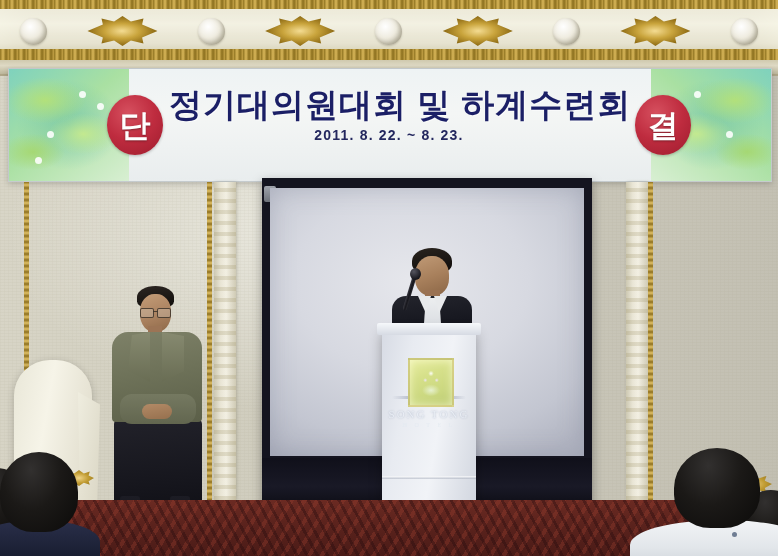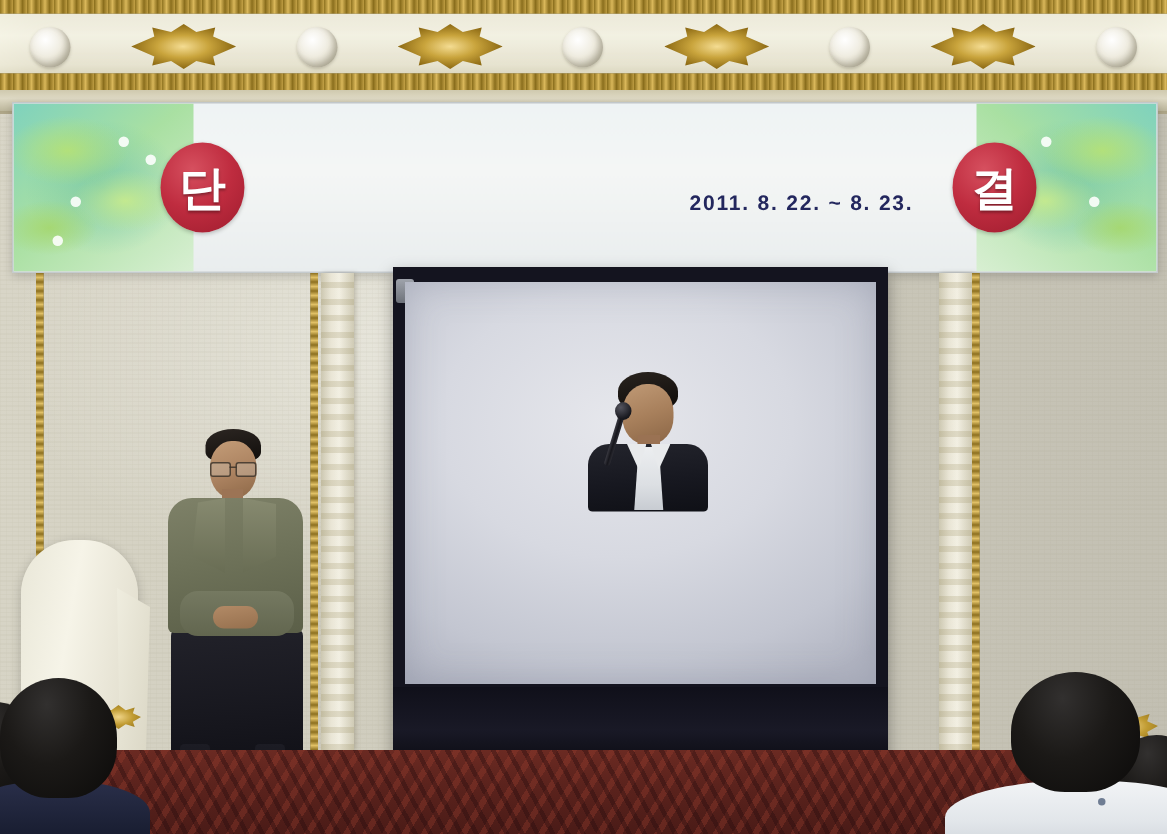--- a/index.html
+++ b/index.html
@@ -106,21 +106,21 @@
   .banner-main {
     position: absolute; left: 160px; top: 14px; width: 440px;
     text-align: center;
     color: #1b1f66;
     font-size: 33px; font-weight: bold; letter-spacing: 1px;
     white-space: nowrap;
     text-shadow: 1px 1px 0 rgba(255,255,255,.6);
   }
   .banner-date {
     position: absolute; left: 160px; top: 58px; width: 440px;
-    text-align: right; color: #23275e; font-size: 14px; font-weight: bold;
+    text-align: center; color: #23275e; font-size: 14px; font-weight: bold;
     letter-spacing: 1.2px;
   }
   .banner-org {
     position: absolute; left: 160px; top: 78px; width: 440px;
     text-align: center; color: #1c2060; font-size: 16px; font-weight: bold;
     letter-spacing: .5px;
   }
 
   
   .pilaster {
@@ -435,20 +435,21 @@
     </div>
     <div class="leaf-art right">
       <div class="leaf-dot" style="left:70px; top:22px;"></div>
       <div class="leaf-dot" style="left:88px; top:34px;"></div>
       <div class="leaf-dot" style="left:38px; top:62px;"></div>
     </div>
 
     <div class="seal left">단</div>
     <div class="seal right">결</div>
 
+    <div class="banner-main">정기대의원대회 및 하계수련회</div>
     <div class="banner-date">2011. 8. 22. ~ 8. 23.</div>
   </div>
 
   <div class="pilaster" style="left:214px;">
     <div class="pilaster-pattern"></div>
   </div>
   <div class="gold-strip" style="left:207px;"></div>
   <div class="pilaster" style="left:626px;">
     <div class="pilaster-pattern"></div>
   </div>
@@ -468,20 +469,30 @@
     <div class="sp-head"></div>
     <div class="sp-neck"></div>
     <div class="sp-jacket"></div>
     <div class="sp-shirt"></div>
     <div class="sp-collar-l"></div>
     <div class="sp-collar-r"></div>
     <div class="mic-stem"></div>
     <div class="mic-head"></div>
   </div>
 
+  <div class="podium">
+    <div class="podium-top"></div>
+    <div class="podium-ledge"></div>
+    <div class="podium-logo">
+      <div class="logo-glyph"></div>
+    </div>
+    <div class="podium-word">SONG TONG</div>
+    <div class="podium-sub">H O T E L</div>
+    <div class="podium-seam"></div>
+  </div>
 
   <div class="seated">
     <div class="st-stool"></div>
     <div class="st-legs"></div>
     <div class="st-hair"></div>
     <div class="st-head"></div>
     <div class="st-glasses">
       <div class="st-lens l"></div>
       <div class="st-bridge"></div>
       <div class="st-lens r"></div>

